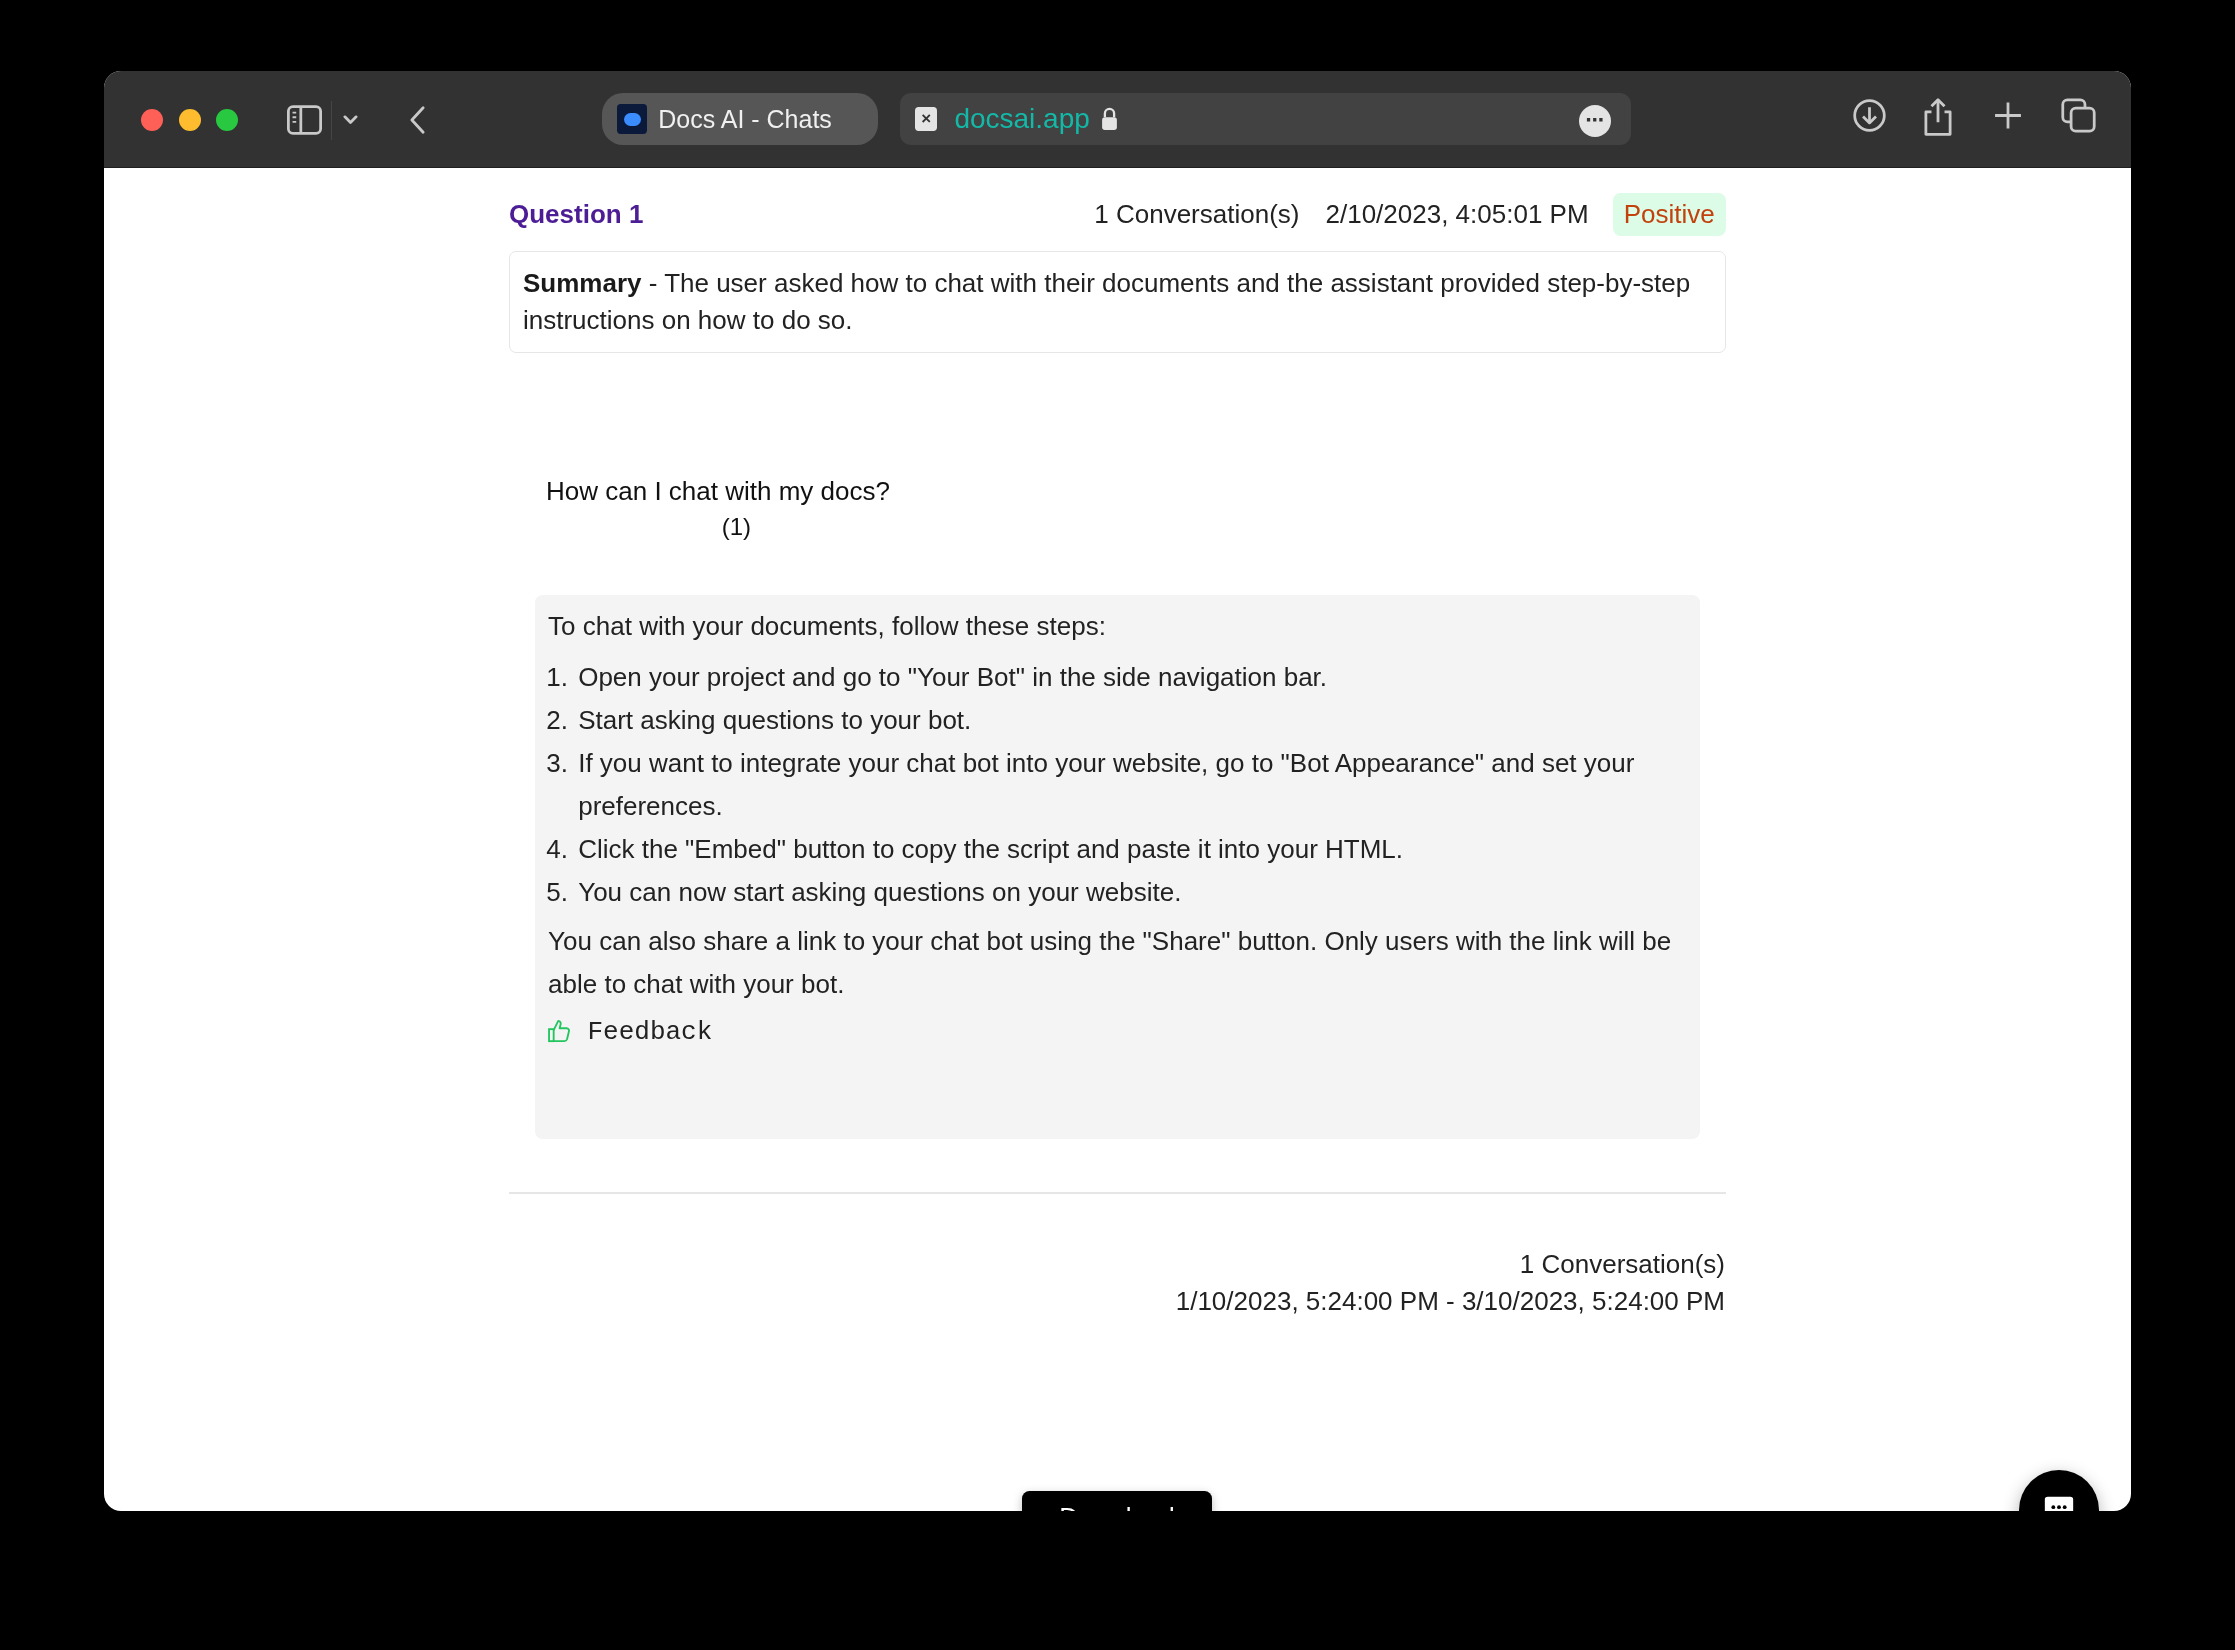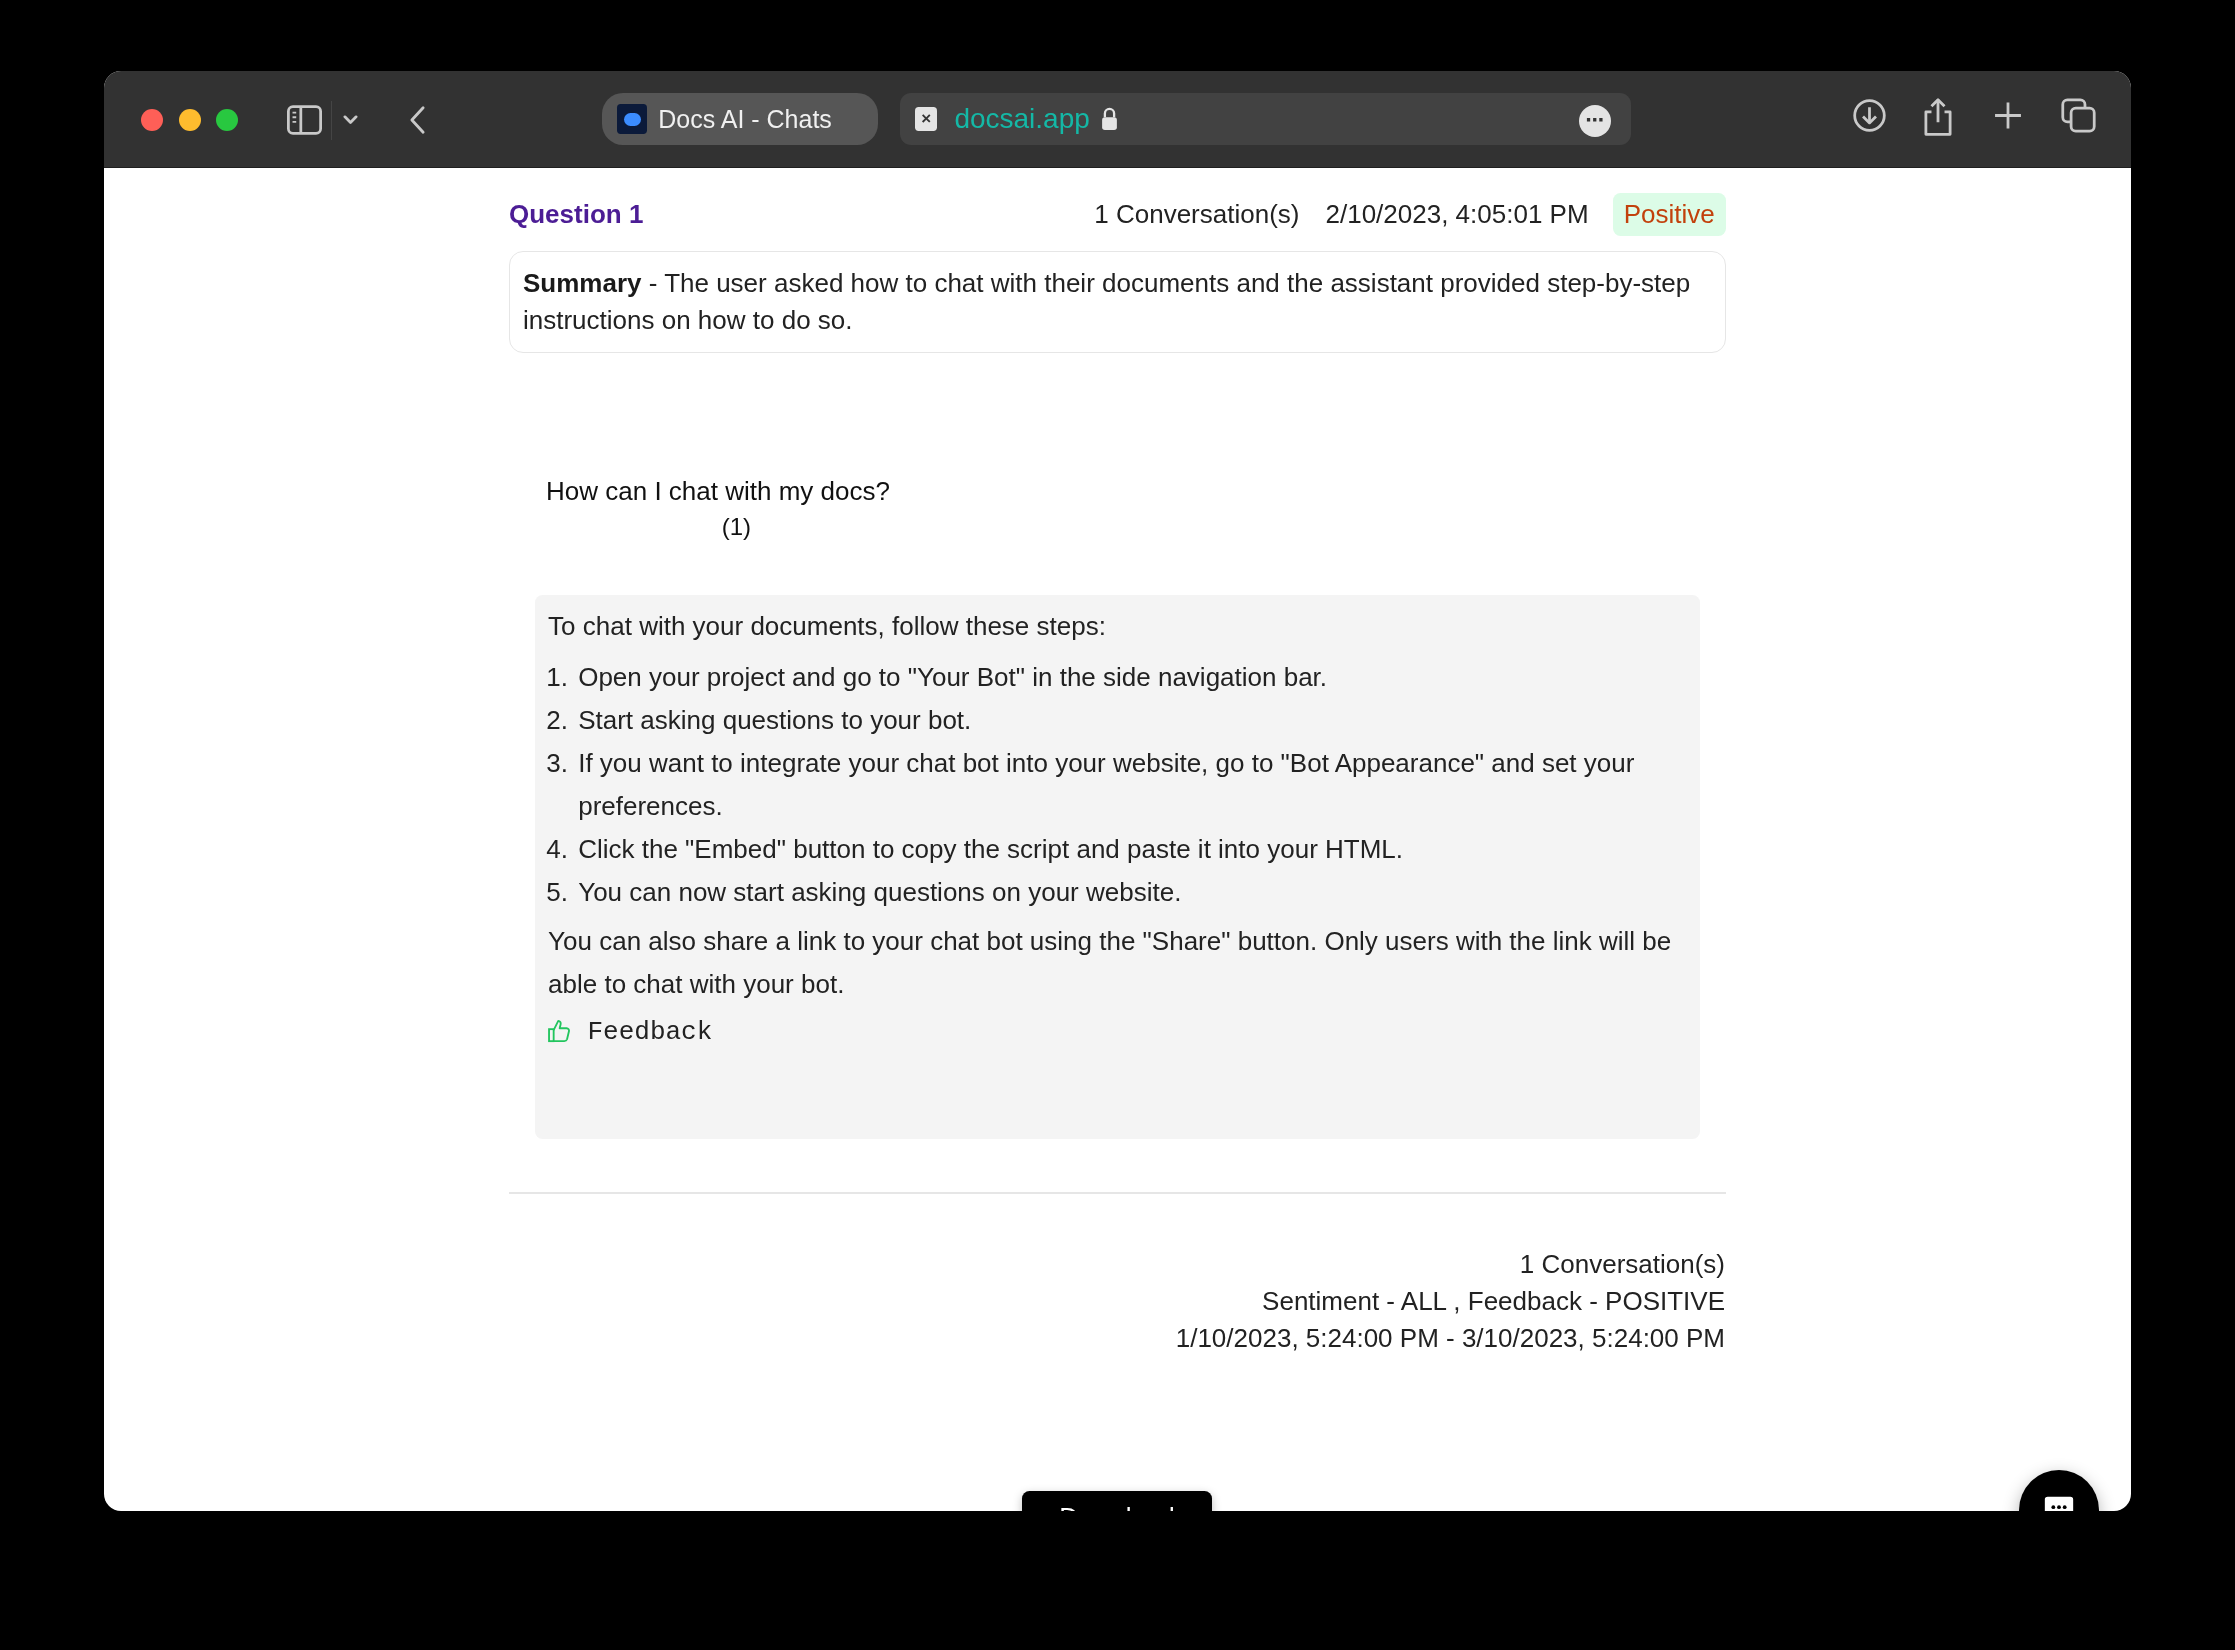--- a/index.html
+++ b/index.html
@@ -36,21 +36,21 @@
   .ri-tabs { left: 1956px; }
 
   .content { position: absolute; left: 0; top: 97px; width: 100%; bottom: 0; }
   .q-row { position: absolute; left: 405px; top: 24px; width: 1217px; height: 45px; display: flex; align-items: center; }
   .q-title { font-weight: bold; font-size: 26px; color: #4c1d95; }
   .q-meta { margin-left: auto; display: flex; align-items: center; font-size: 26px; color: #222; }
   .q-conv { margin-right: 26px; }
   .q-date { margin-right: 24px; }
   .badge { background: #dcfce7; color: #c2410c; font-size: 26px; padding: 5.6px 11.2px; border-radius: 7.5px; }
 
-  .summary { position: absolute; left: 405px; top: 83px; width: 1217px; height: 102px; border: 1.9px solid #e6e6e6; border-radius: 14px; padding: 13px 13px; font-size: 26px; line-height: 37px; color: #222; }
+  .summary { position: absolute; left: 405px; top: 83px; width: 1217px; height: 102px; border: 1.9px solid #e6e6e6; border-radius: 7px; padding: 13px 13px; font-size: 26px; line-height: 37px; color: #222; }
   .summary b { color: #1a1a1a; }
 
   .question { position: absolute; left: 442px; top: 308px; font-size: 26px; color: #111; display: flex; align-items: center; flex-direction: column; }
   .question-count { margin-left: 37px; font-size: 24px; position: relative; top: 5.6px; }
 
   .answer { position: absolute; left: 431px; top: 427px; width: 1165px; height: 544px; background: #f4f4f4; border-radius: 7.5px; padding: 13px 11.2px; color: #222; font-size: 26px; }
   .answer .intro { line-height: 37px; margin-bottom: 11.2px; padding-left: 1.9px; }
   .answer ol { list-style: none; }
   .answer li { display: flex; line-height: 43px; }
   .answer li .num { width: 32px; flex: none; }
@@ -201,21 +201,20 @@
             </svg>
         </span>
         <span class="feedback-label">Feedback</span>
       </div>
     </div>
 
     <div class="divider"></div>
 
     <div class="footer-info">
       <div>1 Conversation(s)</div>
-      <div>Sentiment - ALL , Feedback - POSITIVE</div>
       <div>1/10/2023, 5:24:00 PM - 3/10/2023, 5:24:00 PM</div>
     </div>
 
     <button class="download">Download</button>
 
     <div class="chat-fab">
       <svg width="34" height="34" viewBox="0 0 36 36">
           <path d="M6 4 H30 C32 4 33 5 33 7 V23 C33 25 32 26 30 26 H14 L8 32 V26 H6 C4 26 3 25 3 23 V7 C3 5 4 4 6 4 Z" fill="#fff"></path>
           <circle cx="12" cy="15" r="2" fill="#000"></circle>
           <circle cx="18" cy="15" r="2" fill="#000"></circle>

